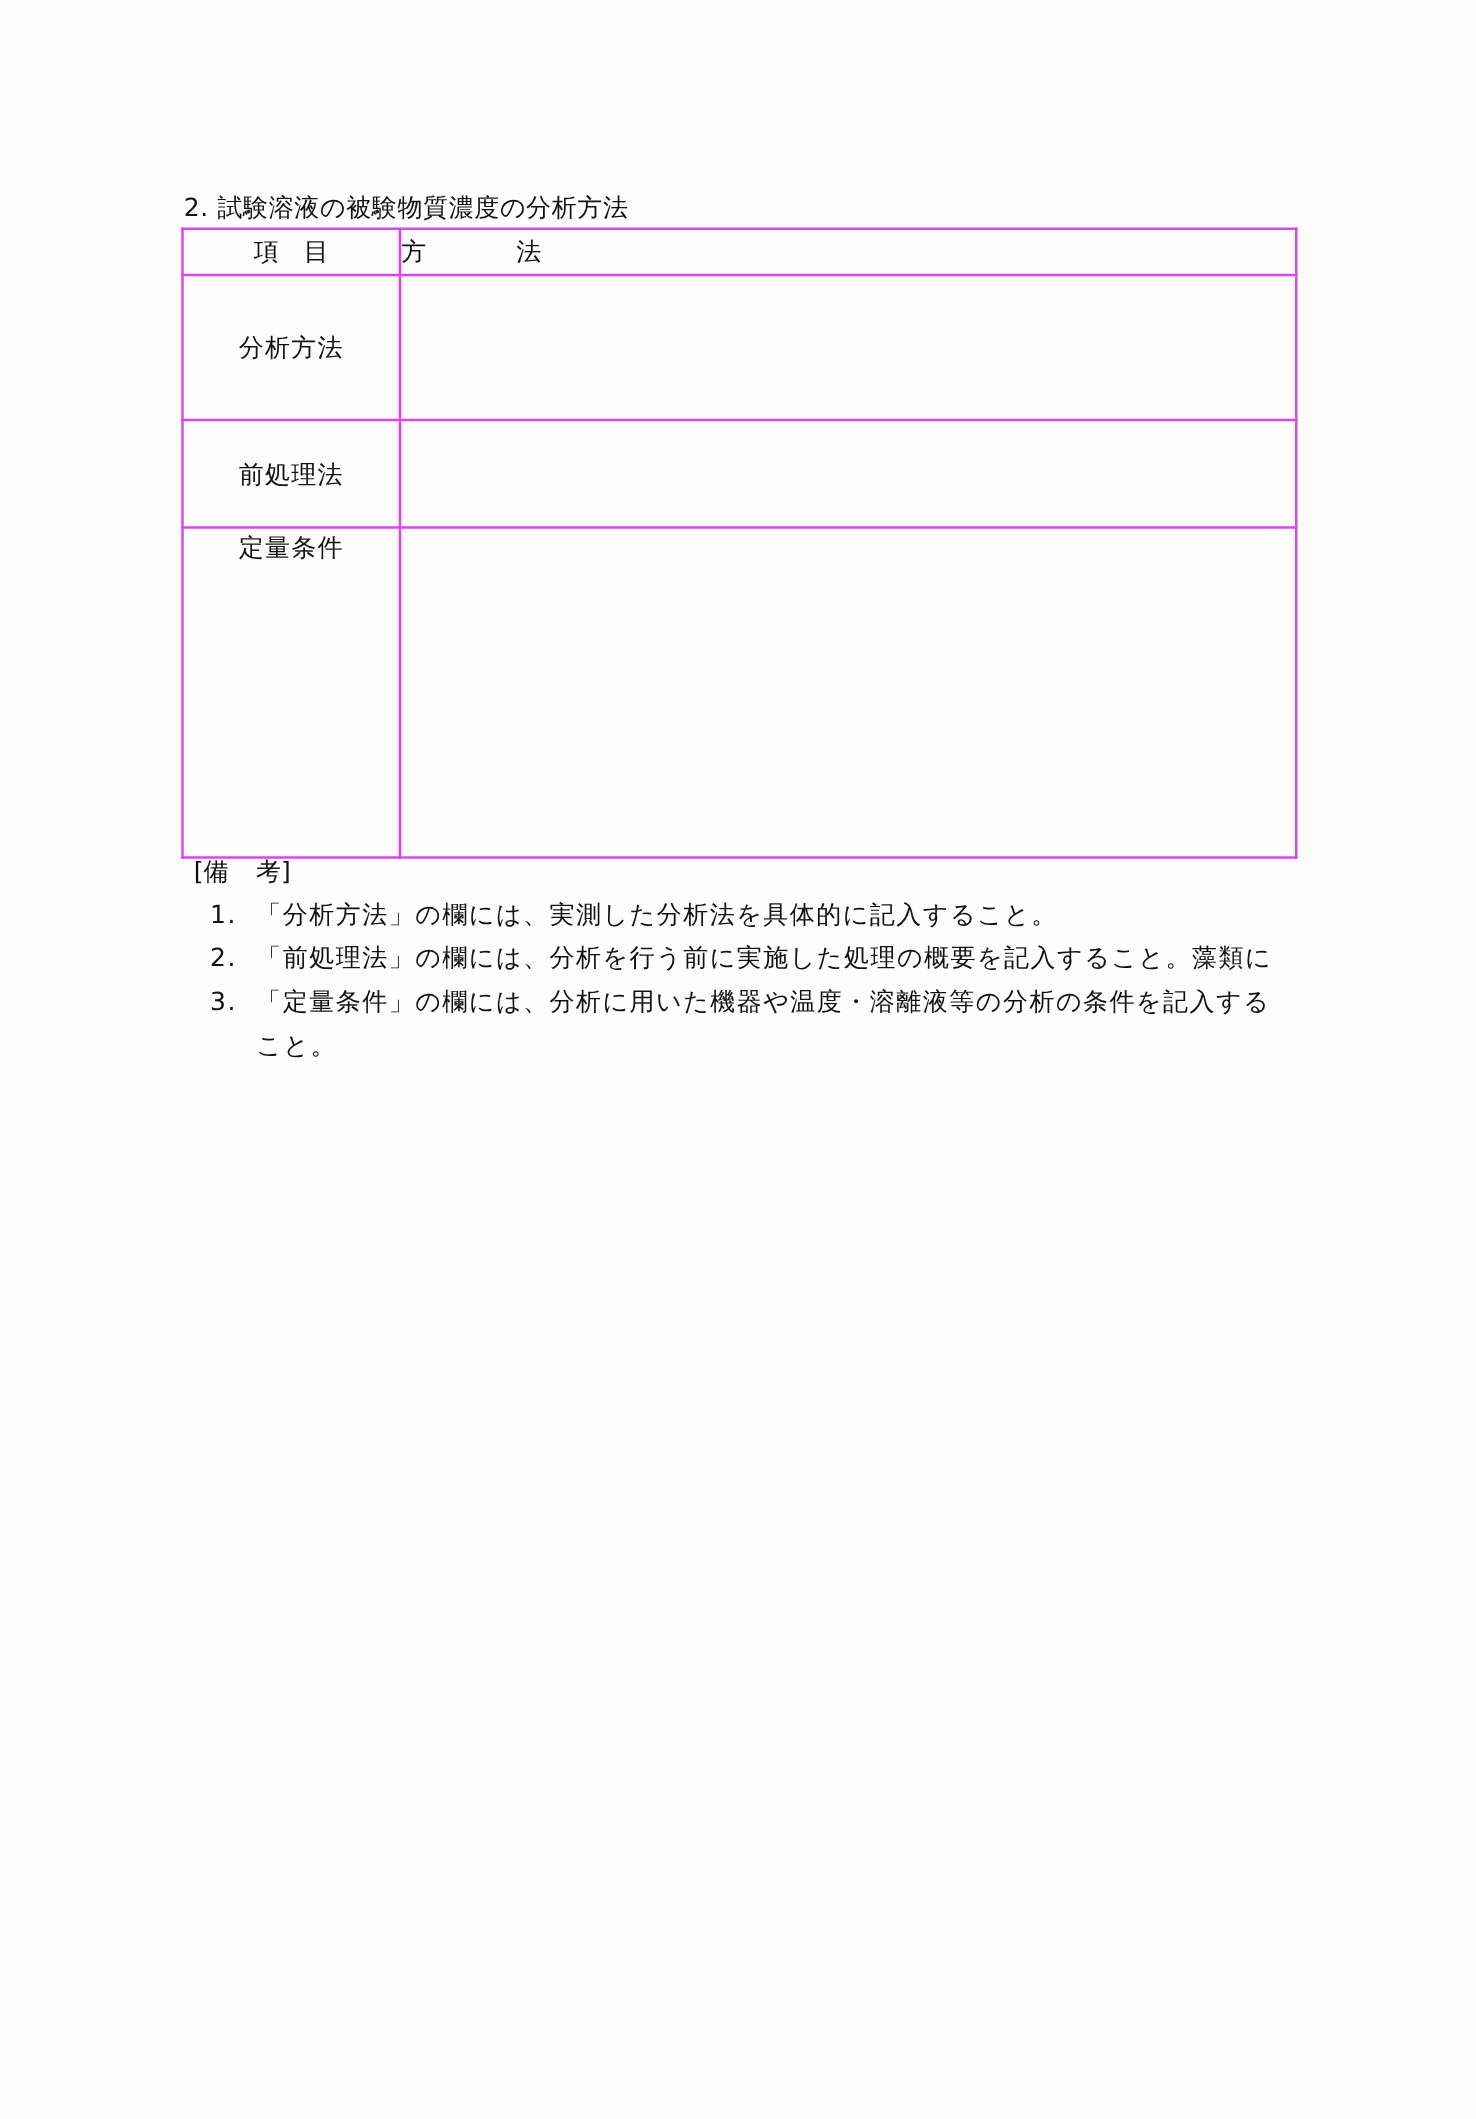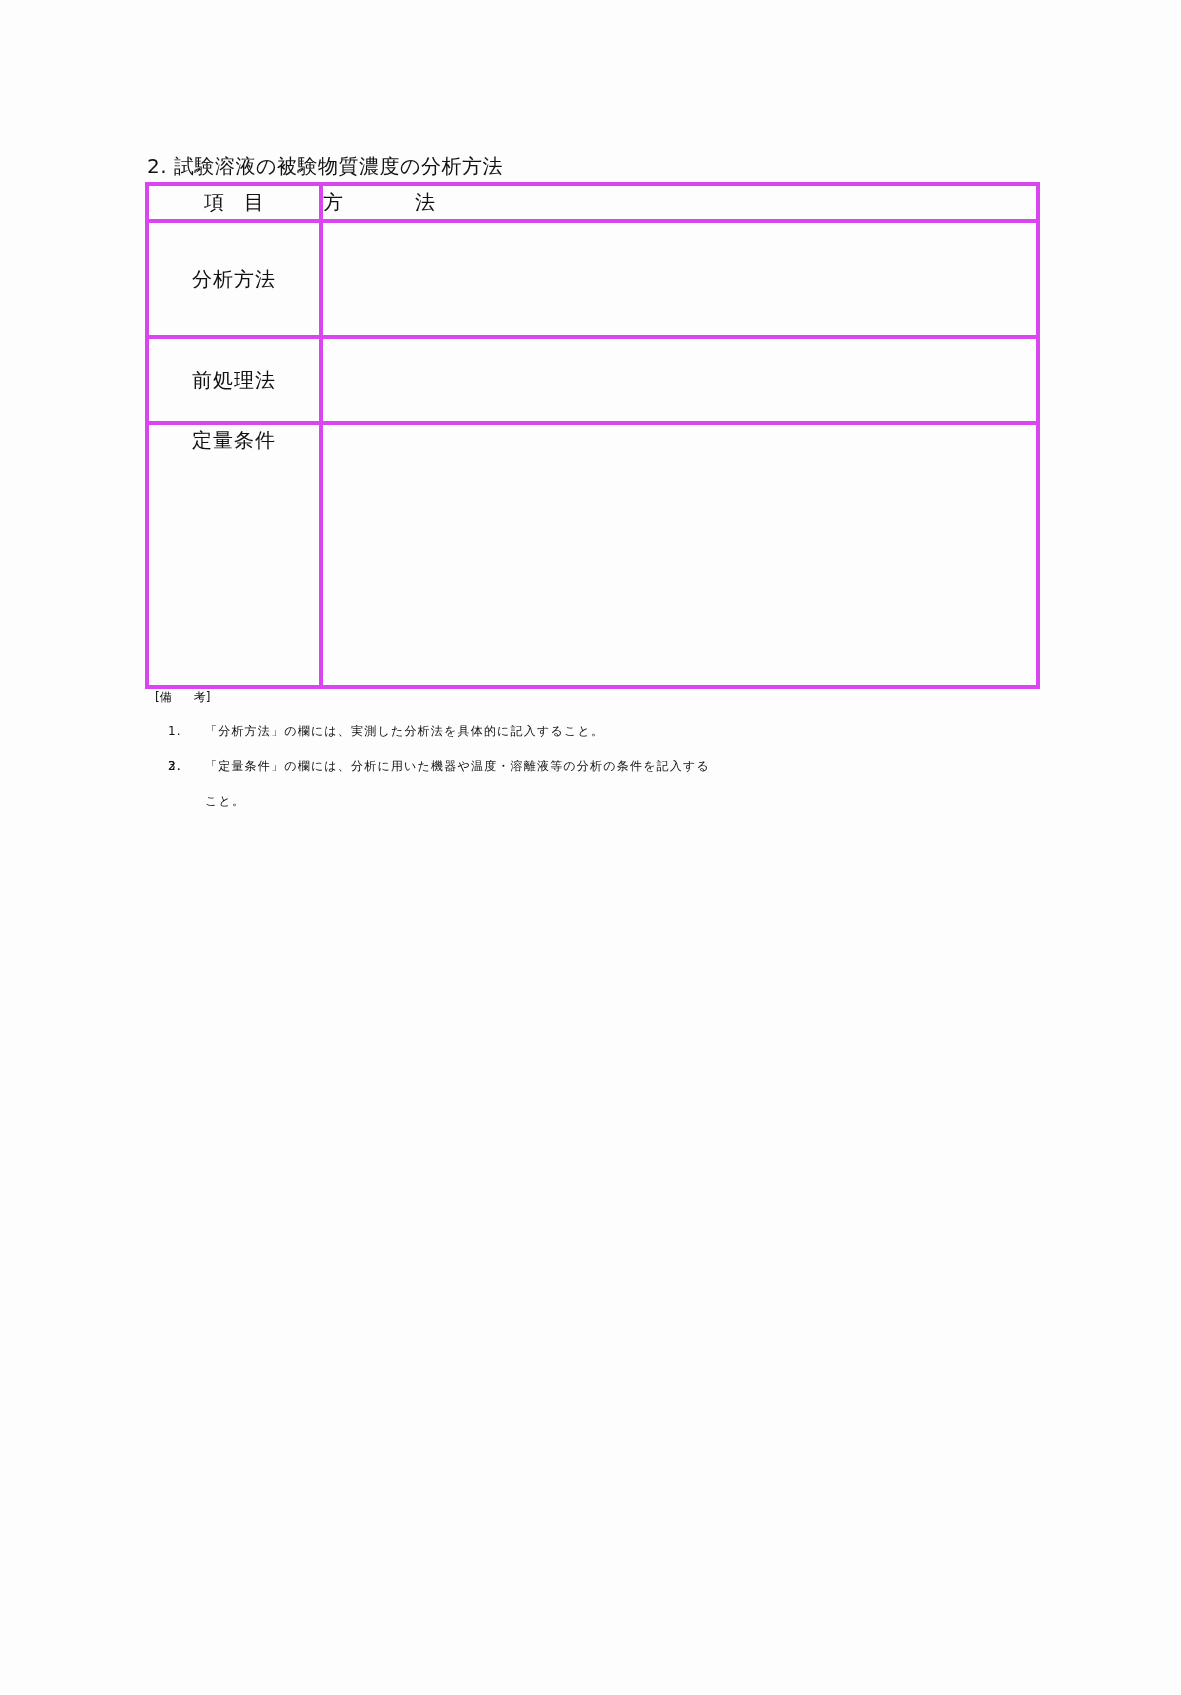--- a/index.html
+++ b/index.html
@@ -26,21 +26,21 @@
     }
     .method-table {
       position: absolute;
       left: 145px;
       top: 182px;
       width: 891px;
       border-collapse: collapse;
       table-layout: fixed;
     }
     .method-table td, .method-table th {
-      border: 4px solid #d946ef;
+      border: 2px solid #d946ef;
       padding: 0;
       font-weight: normal;
       font-size: 20px;
       box-sizing: border-box;
     }
     .col-item { width: 174px; }
     .col-method { width: 717px; }
     .hdr-row { height: 37px; }
     .hdr-item {
       text-align: center;
@@ -70,21 +70,21 @@
       vertical-align: top;
       padding-top: 2px;
     }
     .cell-value {
       vertical-align: top;
     }
     .remarks {
       position: absolute;
       left: 155px;
       top: 680px;
-      font-size: 12px;
+      font-size: 20px;
     }
     .remarks-title {
       height: 34px;
       line-height: 34px;
       white-space: nowrap;
     }
     .remarks-title .gap {
       display: inline-block;
       width: 22px;
     }
@@ -141,20 +141,21 @@
 <div class="remarks">
   <div class="remarks-title"><span>[備</span><span class="gap"></span><span>考]</span></div>
 
   <div class="note">
     <span class="num">1.</span>
     <span class="line">「分析方法」の欄には、実測した分析法を具体的に記入すること。</span>
   </div>
 
   <div class="note">
     <span class="num">2.</span>
+    <span class="line">「前処理法」の欄には、分析を行う前に実施した処理の概要を記入すること。藻類に</span>
   </div>
 
   <div class="note">
     <span class="num">3.</span>
     <span class="line">「定量条件」の欄には、分析に用いた機器や温度・溶離液等の分析の条件を記入する</span>
     <span class="line cont">こと。</span>
   </div>
 </div>
 
 </body></html>

